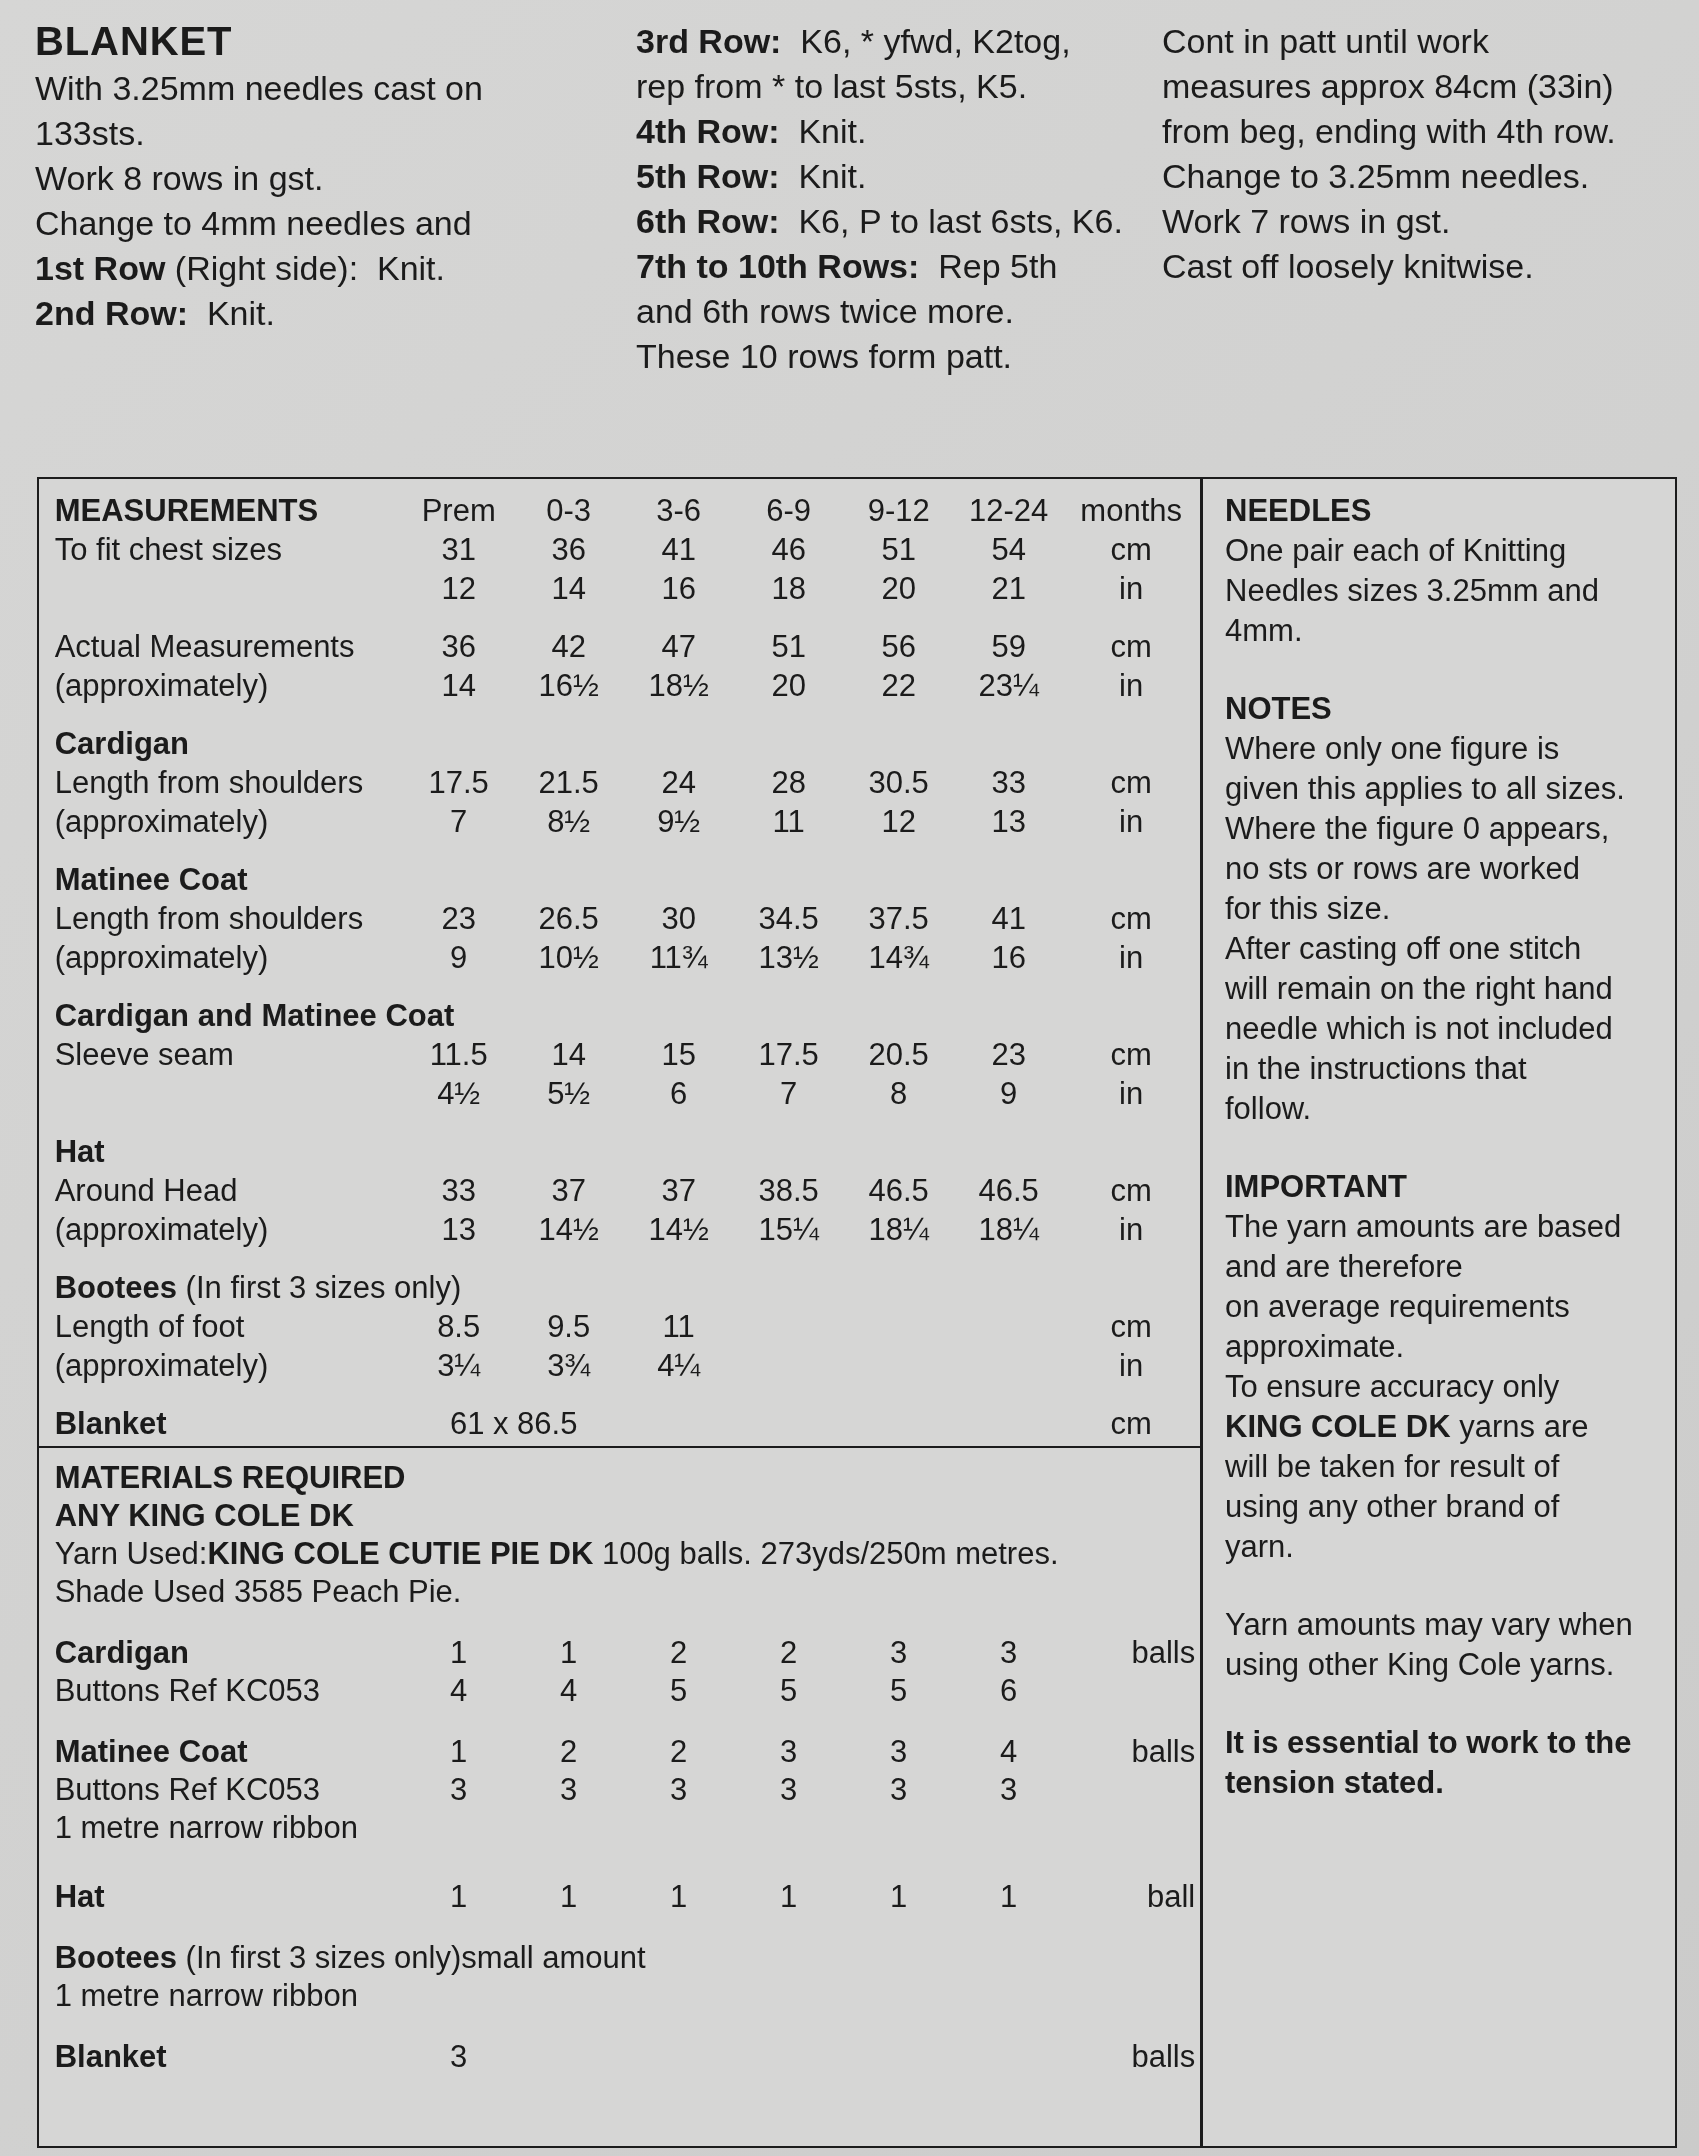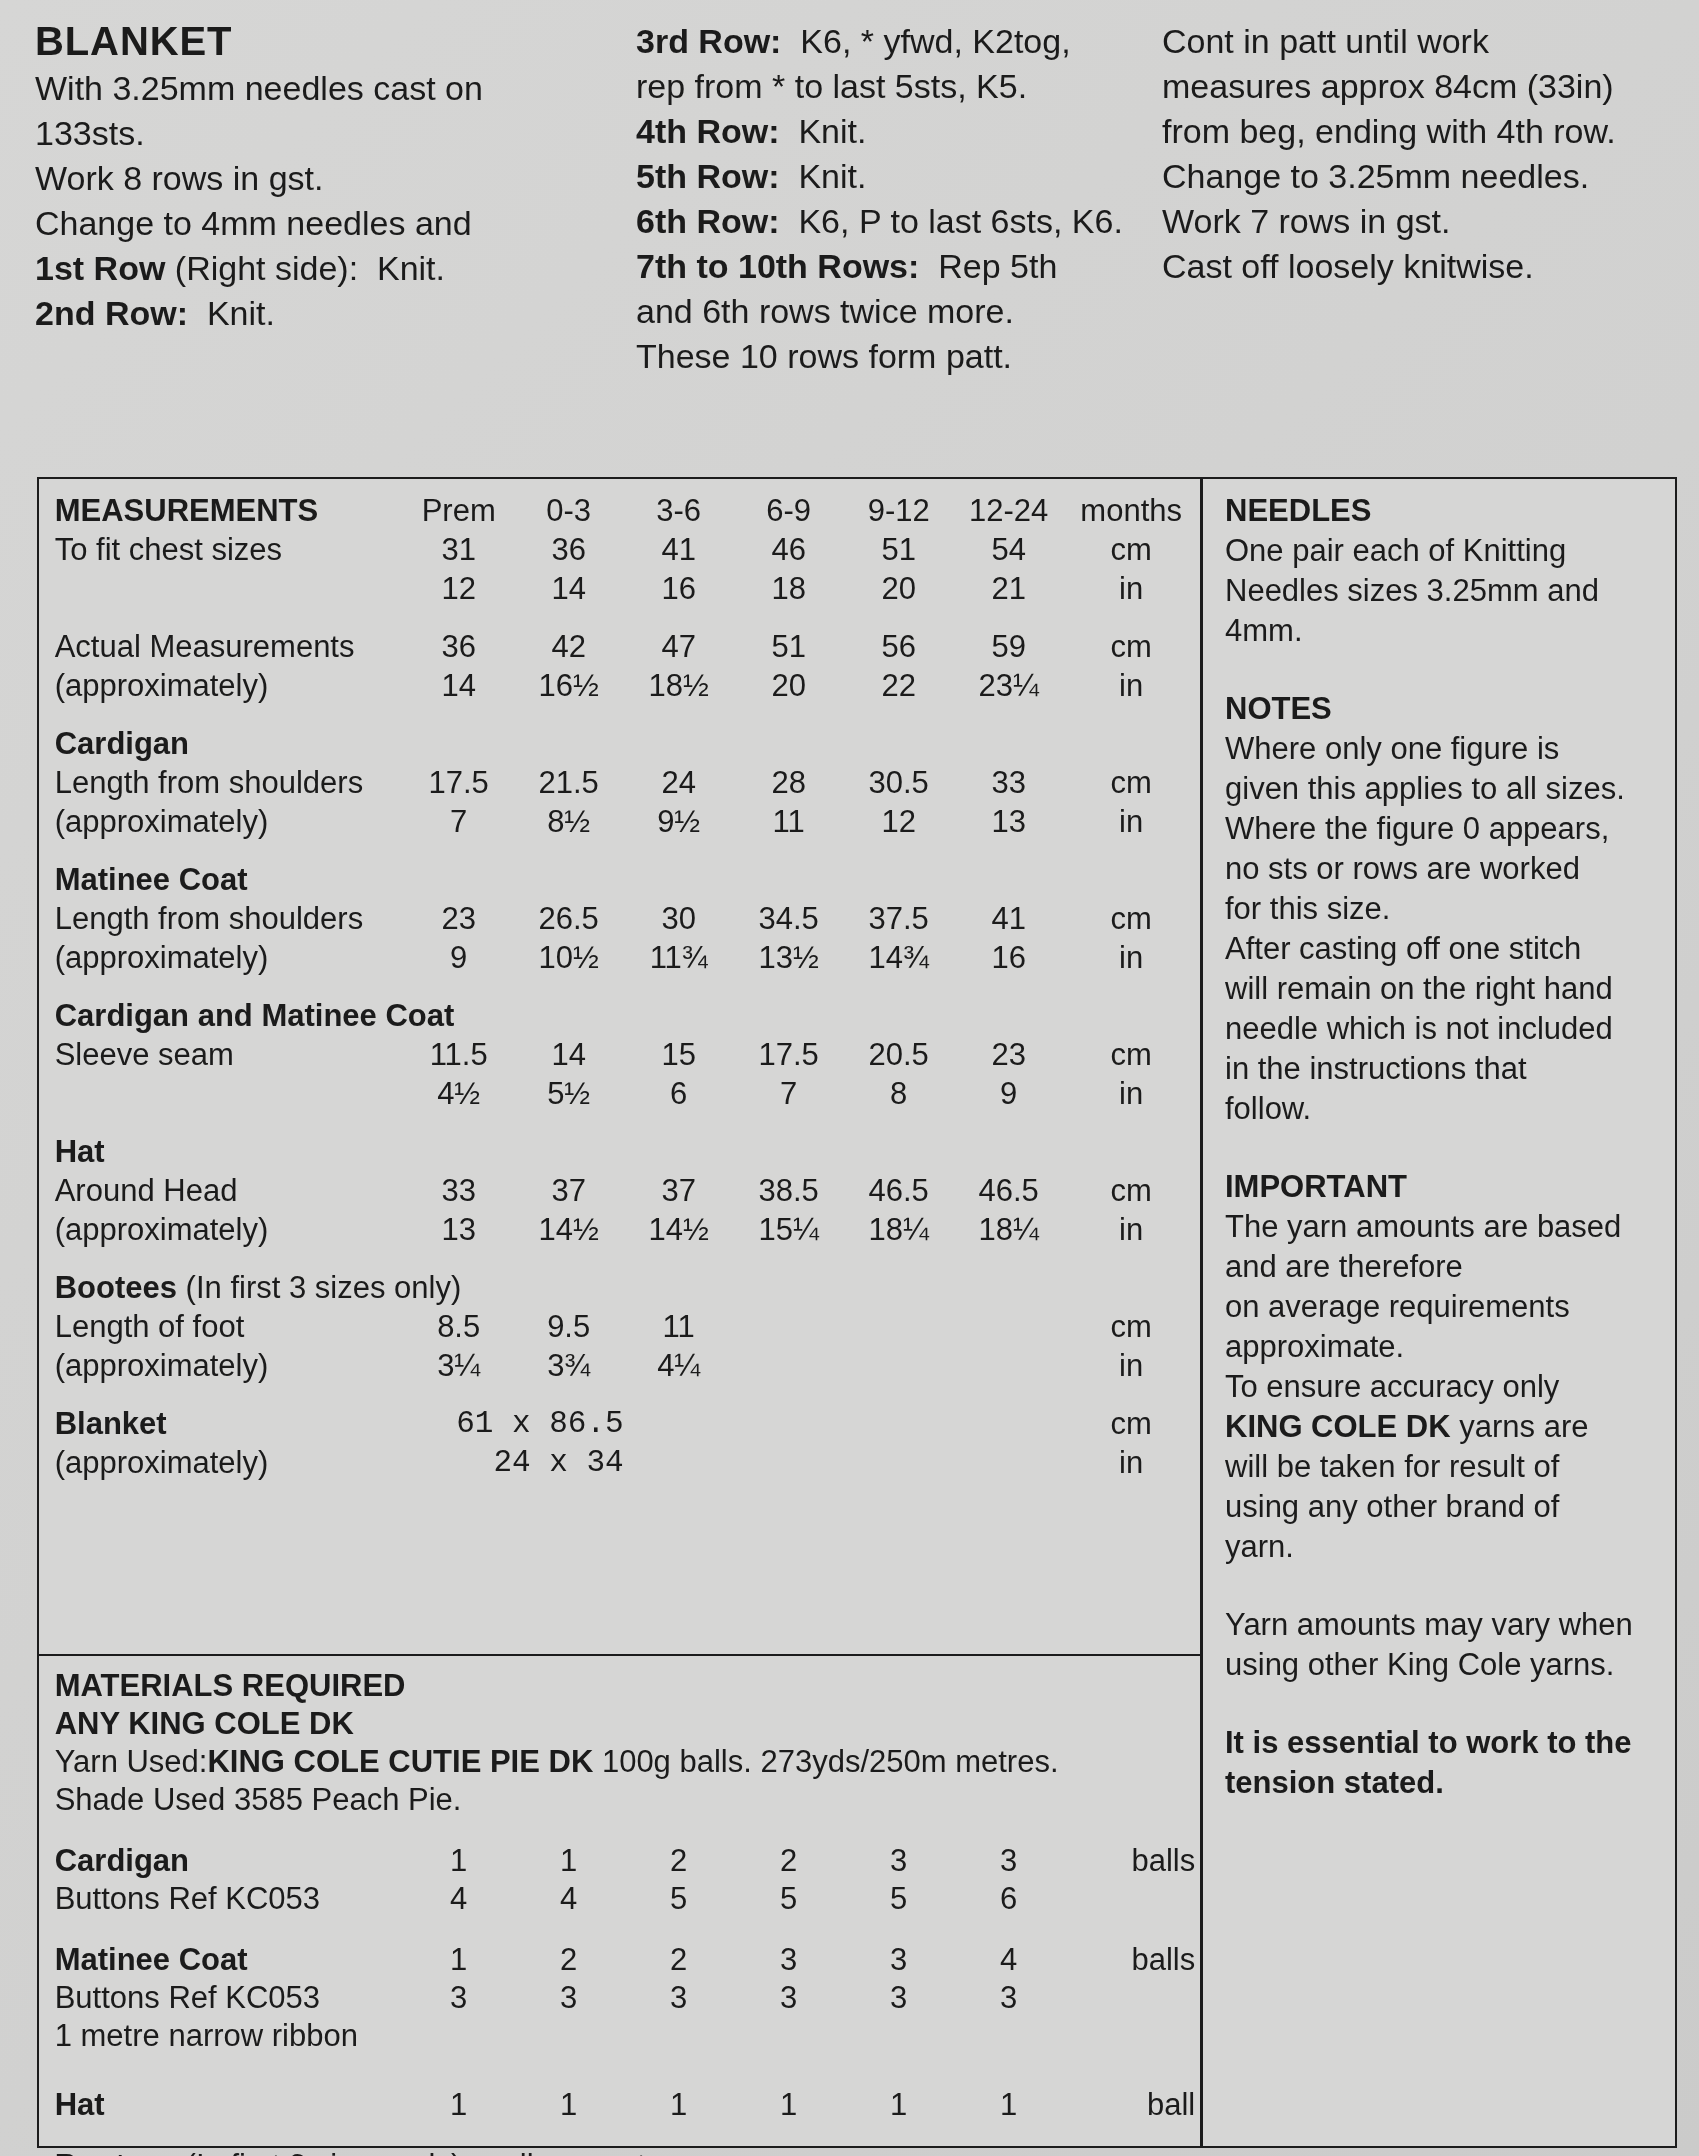--- a/index.html
+++ b/index.html
@@ -17,25 +17,25 @@
   #col3 { left:1162px; width:535px; }
   .tline { white-space:pre; font-size:34px; line-height:45px; }
   .h1 { font-size:40px; letter-spacing:0.9px; }
   
   .box {
     position:absolute; left:37px; top:477px; width:1640px; height:1671px;
     border:2.6px solid #1c1c1c; background:#d6d6d5;
   }
   .vdiv { position:absolute; top:0; bottom:0; left:1161px; width:2.6px; background:#1c1c1c; }
   .leftcol { position:absolute; left:0; top:0; width:1161px; }
-  #measure { height:1175px; padding:12.2px 0 0 15.7px; overflow:hidden; }
+  #measure { height:967px; padding:12.2px 0 0 15.7px; overflow:hidden; }
   .grid { display:grid; grid-template-columns:349px repeat(6,110px) 135px; }
   .lbl  { grid-column:1; white-space:pre; }
   .val  { text-align:center; }
-  .wide { grid-column:2 / span 2; text-align:right;font-family:Liberation Mono, monospace; }
+  .wide { grid-column:2 / span 2; text-align:center; }
   .unit { grid-column:8; text-align:center; }
   .unit.mat { text-align:right; padding-right:3.5px; }
   .mrow { font-size:31px; line-height:39px; }
   .sect-title { font-size:31px; line-height:39px; font-weight:700; white-space:pre; }
   .sect-title .b { font-weight:700; }
   .sect-title .r { font-weight:400; }
   #msections > .sect + .sect { margin-top:19px; }
   
   #materials { border-top:2.6px solid #1c1c1c; padding:10.5px 0 0 15.7px; }
   .mhead { font-size:31px; line-height:38px; font-weight:700; white-space:pre; }

